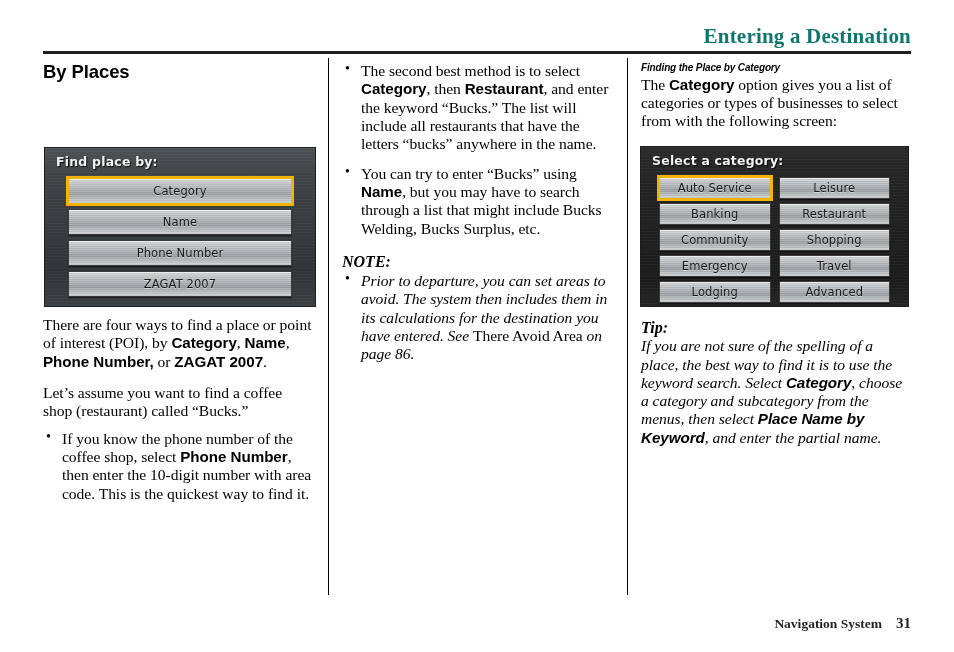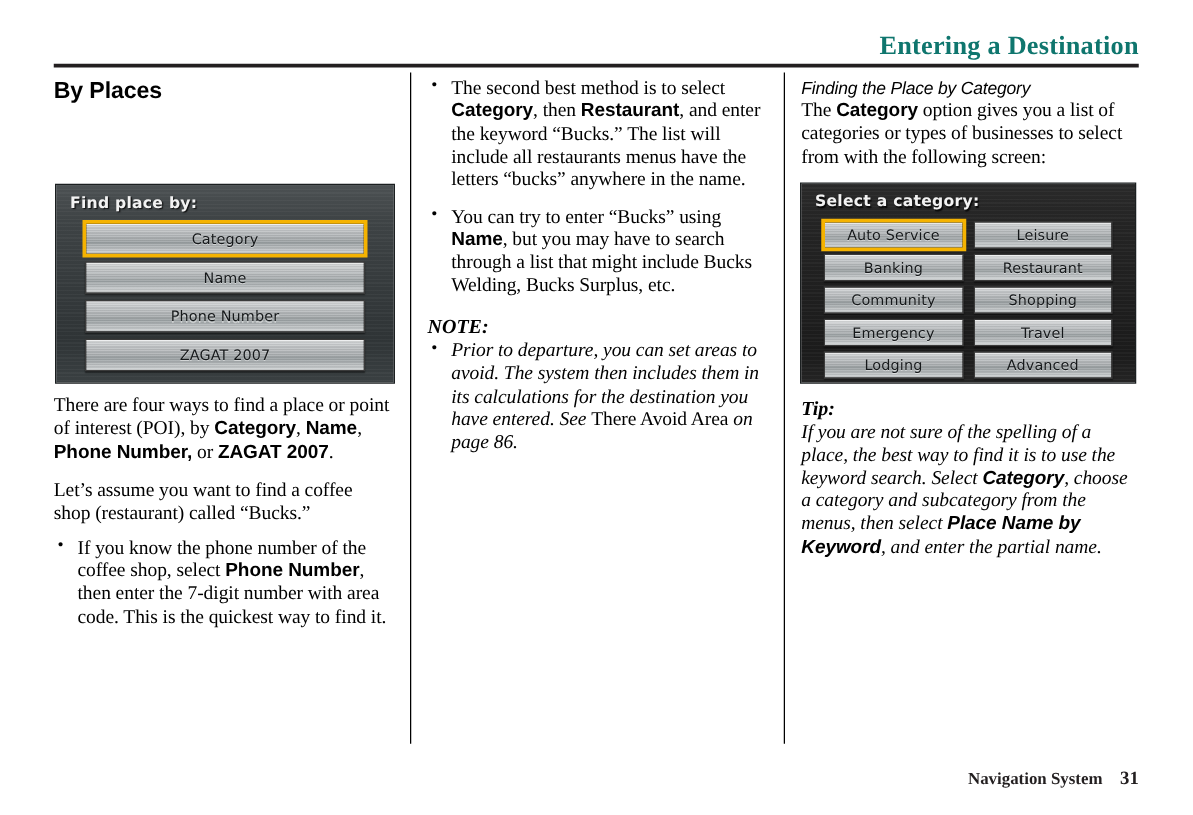--- a/index.html
+++ b/index.html
@@ -65,23 +65,23 @@
   h2.sec-head {
     font-family: "Liberation Sans", sans-serif;
     font-weight: bold;
     font-size: 18.5px;
     margin: 0 0 1px 0;
     line-height: 1.12;
     letter-spacing: -0.1px;
   }
   h3.sub-head {
     font-family: "Liberation Sans", sans-serif;
-    font-weight: normal;
+    font-weight: bold;
     font-style: italic;
-    font-size: 14px;
+    font-size: 10px;
     margin: 0 0 2px 0;
     line-height: 1.15;
     letter-spacing: -0.15px;
   }
   p.body {
     font-family: "Liberation Serif", serif;
     font-size: 15.6px;
     line-height: 1.175;
     margin: 0 0 0 0;
     text-align: left;
@@ -353,27 +353,27 @@
             <span>ZAGAT 2007</span>
           </div>
       </div>
     </div>
   </div>
 
   <div class="col col-1" style="top:316px;">
     <p class="body"><span>There are four ways to find a place or point of interest (POI), by </span><span class="sans-b">Category</span><span>, </span><span class="sans-b">Name</span><span>, </span><span class="sans-b">Phone Number,</span><span> or </span><span class="sans-b">ZAGAT 2007</span><span>.</span></p>
     <p class="body">Let’s assume you want to find a coffee shop (restaurant) called “Bucks.”</p>
     <ul class="bullets tight">
-      <li><span>If you know the phone number of the coffee shop, select </span><span class="sans-b">Phone Number</span><span>, then enter the 7-digit number with area code. This is the quickest way to find it.</span></li>
+      <li><span>If you know the phone number of the coffee shop, select </span><span class="sans-b">Phone Number</span><span>, then enter the 10-digit number with area code. This is the quickest way to find it.</span></li>
     </ul>
   </div>
 
   <div class="col col-2">
     <ul class="bullets" style="margin-top:0;">
-      <li><span>The second best method is to select </span><span class="sans-b">Category</span><span>, then </span><span class="sans-b">Restaurant</span><span>, and enter the keyword “Bucks.” The list will include all restaurants menus have the letters “bucks” anywhere in the name.</span></li>
+      <li><span>The second best method is to select </span><span class="sans-b">Category</span><span>, then </span><span class="sans-b">Restaurant</span><span>, and enter the keyword “Bucks.” The list will include all restaurants that have the letters “bucks” anywhere in the name.</span></li>
       <li><span>You can try to enter “Bucks” using </span><span class="sans-b">Name</span><span>, but you may have to search through a list that might include Bucks Welding, Bucks Surplus, etc.</span></li>
     </ul>
 
     <div style="height:14px;"></div>
 
     <div class="note-head">NOTE:</div>
     <ul class="note-list">
       <li><span>Prior to departure, you can set areas to avoid. The system then includes them in its calculations for the destination you have entered. See </span><span class="roman">There Avoid Area</span><span> on page 86.</span></li>
     </ul>
   </div>

